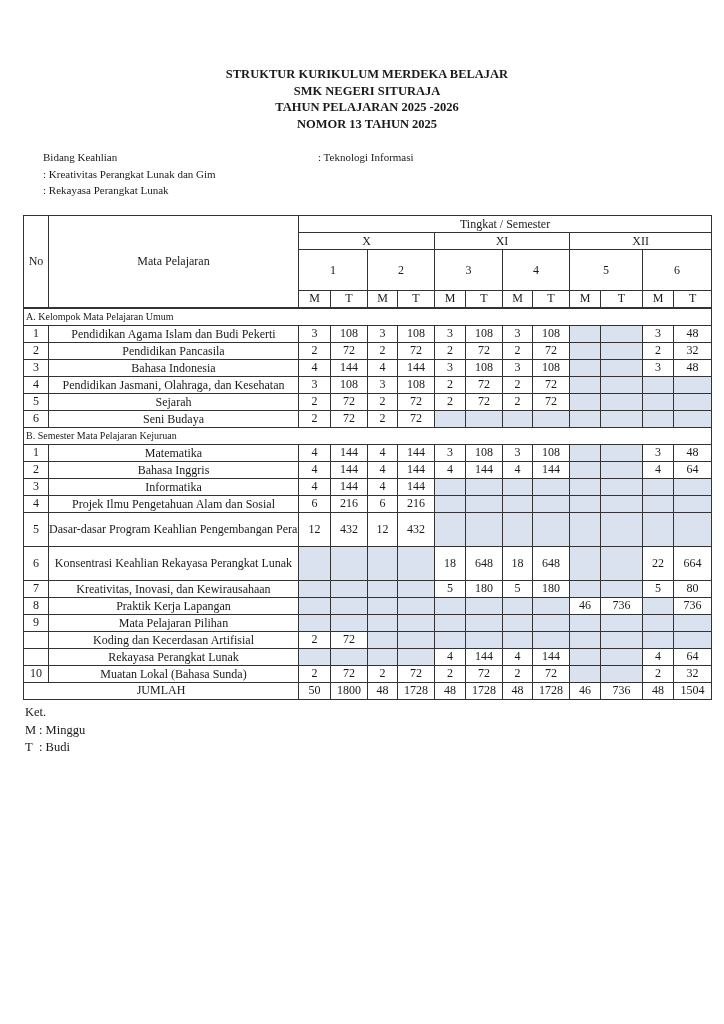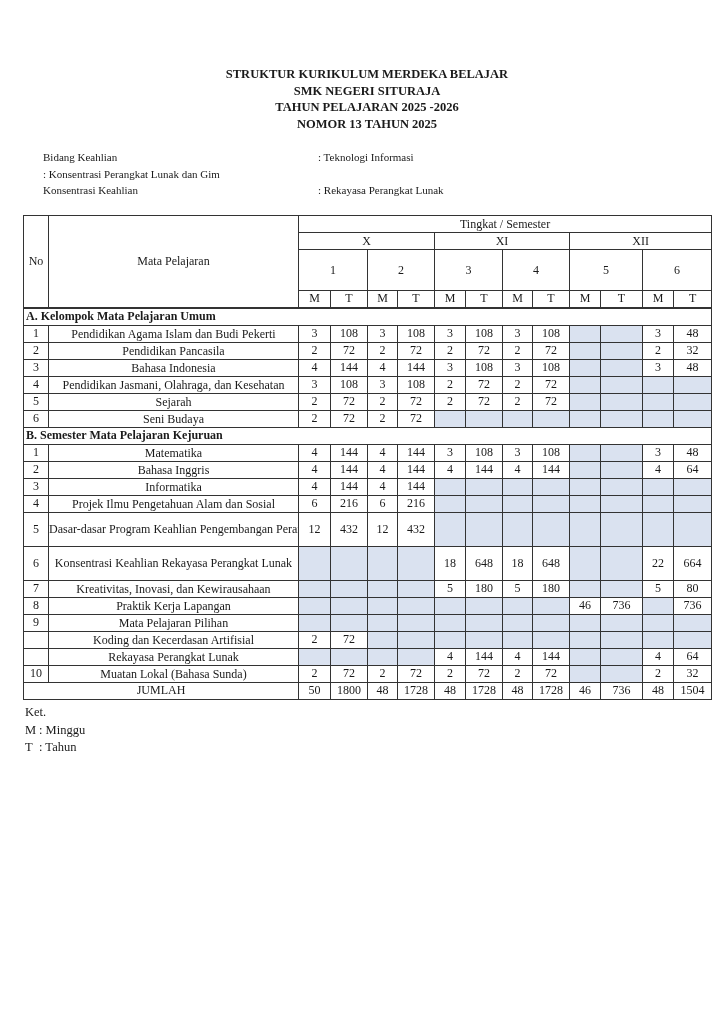--- a/index.html
+++ b/index.html
@@ -20,21 +20,21 @@
   }
   table.curr td, table.curr th {
     border: 1.3px solid #333; padding: 0; text-align: center; vertical-align: middle;
     overflow: hidden; white-space: nowrap;
   }
   table.curr th { font-weight: normal; }
   .h-row1 { height: 17px; }
   .h-row2 { height: 17px; }
   .h-row3 { height: 41px; }
   .h-row4 { height: 17px; }
-  tr.group td { text-align: left; font-weight: bold; padding-left: 2px; height: 16px; font-size: 12px; margin-left: 16px; }
+  tr.group td { text-align: left; font-weight: normal; padding-left: 2px; height: 16px; font-size: 10px; margin-left: 16px; }
   tr.r td { height: 16px; }
   tr.r2 td { height: 33px; }
   td.name { text-align: left; padding-left: 2px; white-space: normal; line-height: 16px; }
   td.shade { background: #dae2f0; }
   tr.total td { font-weight: normal; height: 16px; }
   tr.sep td { border-top: 2.5px solid #333; }
   .footer { position: absolute; top: 704px; left: 25px; font-size: 12.5px; line-height: 17.5px; }
   .ket-row { display: flex; }
   .ket-key { width: 14px; }
 </style>
@@ -47,24 +47,23 @@
   <div class="title-line">TAHUN PELAJARAN 2025 -2026</div>
   <div class="title-line">NOMOR 13 TAHUN 2025</div>
 </div>
 
 <div class="info">
   <div class="info-row">
     <span class="info-label">Bidang Keahlian</span>
     <span class="info-value">: Teknologi Informasi</span>
   </div>
   <div class="info-row">
-    <span class="info-value">: Konsentrasi Perangkat Lunak dan Gim</span>
+    <span class="info-value">: Kreativitas Perangkat Lunak dan Gim</span>
   </div>
   <div class="info-row">
-    <span class="info-label">Konsentrasi Keahlian</span>
     <span class="info-value">: Rekayasa Perangkat Lunak</span>
   </div>
 </div>
 
 <table class="curr">
   <colgroup>
     <col style="width:25px">
       <col style="width:250px">
     <col style="width:32px">
       <col style="width:37px">
@@ -427,15 +426,15 @@
 </table>
 
 <div class="footer">
   <div>Ket.</div>
   <div class="ket-row">
     <span class="ket-key">M</span>
     <span>: Minggu</span>
   </div>
   <div class="ket-row">
     <span class="ket-key">T</span>
-    <span>: Tahun</span>
+    <span>: Budi</span>
   </div>
 </div>
 
 </body></html>

